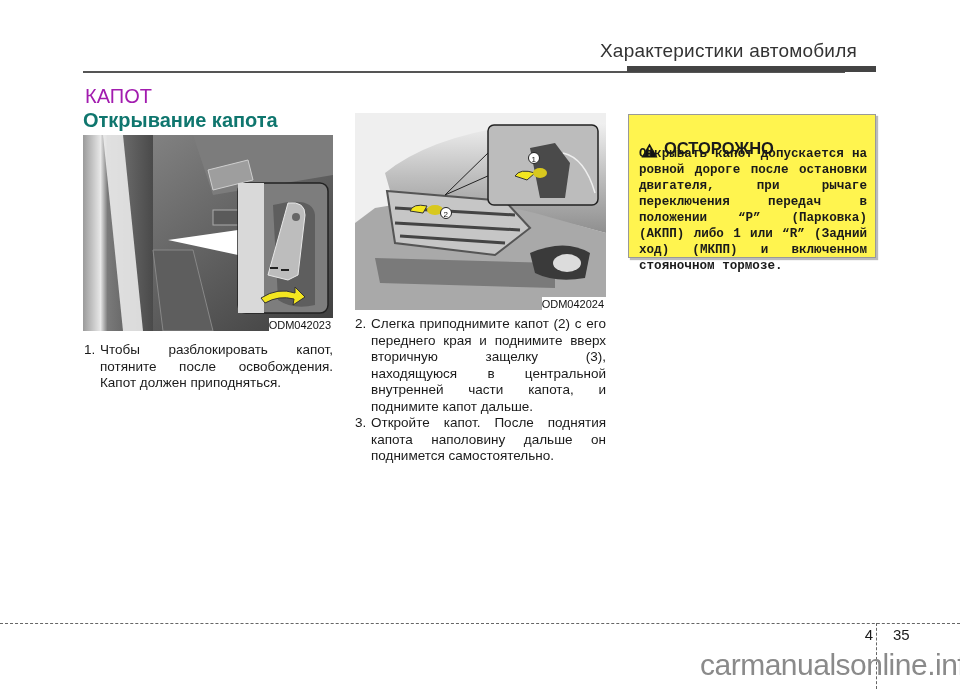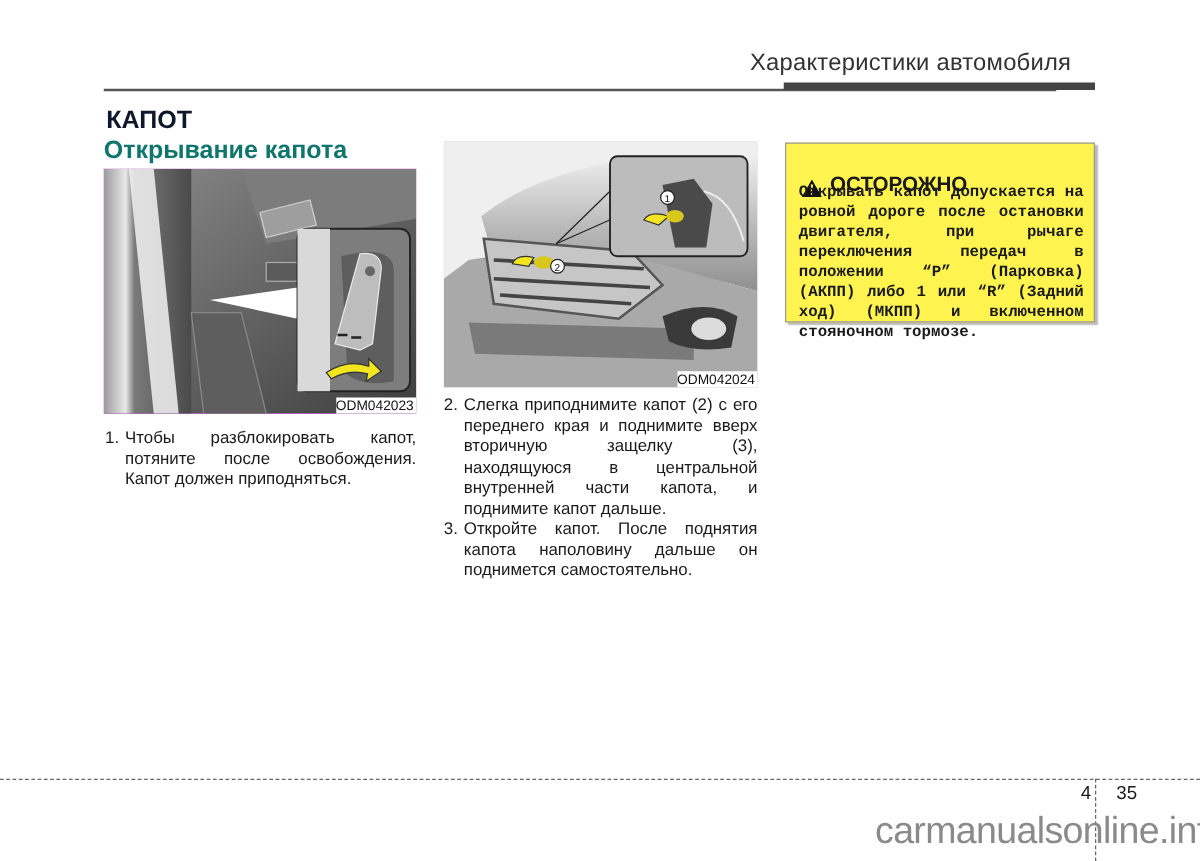--- a/index.html
+++ b/index.html
@@ -3,24 +3,24 @@
 <meta charset="utf-8">
 <style>
   html, body { margin: 0; padding: 0; background: #ffffff; }
   body { width: 960px; height: 689px; position: relative; overflow: hidden; font-family: "Liberation Sans", sans-serif; color: #1a1a1a; }
   .abs { position: absolute; }
 
   .header-title { left: 600px; top: 40px; width: 276px; font-family: Liberation Sans, sans-serif; font-size: 19px; color: #333; letter-spacing: 0.2px; }
   .header-thin-line { left: 83px; top: 71px; width: 762px; height: 2px; background: #555; }
   .header-thick-bar { left: 627px; top: 66px; width: 249px; height: 6px; background: #444; }
 
-  .section-title { left: 85px; top: 85px; font-size: 20px; font-weight: bold; color: #0f172a; }
+  .section-title { left: 85px; top: 85px; font-size: 20px; font-weight: normal; color: #a21caf; }
   .sub-title { left: 83px; top: 109px; font-size: 20px; font-weight: bold; color: #0f766e; }
 
-  .figure { overflow: hidden; background: #d946ef; }
+  .figure { overflow: hidden; background: #22c55e; }
   .fig1 { left: 83px; top: 135px; width: 250px; height: 196px; }
   .fig2 { left: 355px; top: 113px; width: 251px; height: 197px; background: #d8d8d8; }
   .fig-code { position: absolute; right: 0; bottom: 0; background: #fff; font-size: 11px; padding: 1px 2px 0 0; color: #111; }
 
   .list-col { font-size: 13.5px; line-height: 16.5px; text-align: justify; text-align-last: left; }
   .list-item { display: flex; }
   .list-num { width: 16px; flex: none; }
   .list-text { flex: 1; text-align: justify; }
   .col1 { left: 84px; top: 342px; width: 249px; }
   .col2 { left: 355px; top: 316px; width: 251px; }

